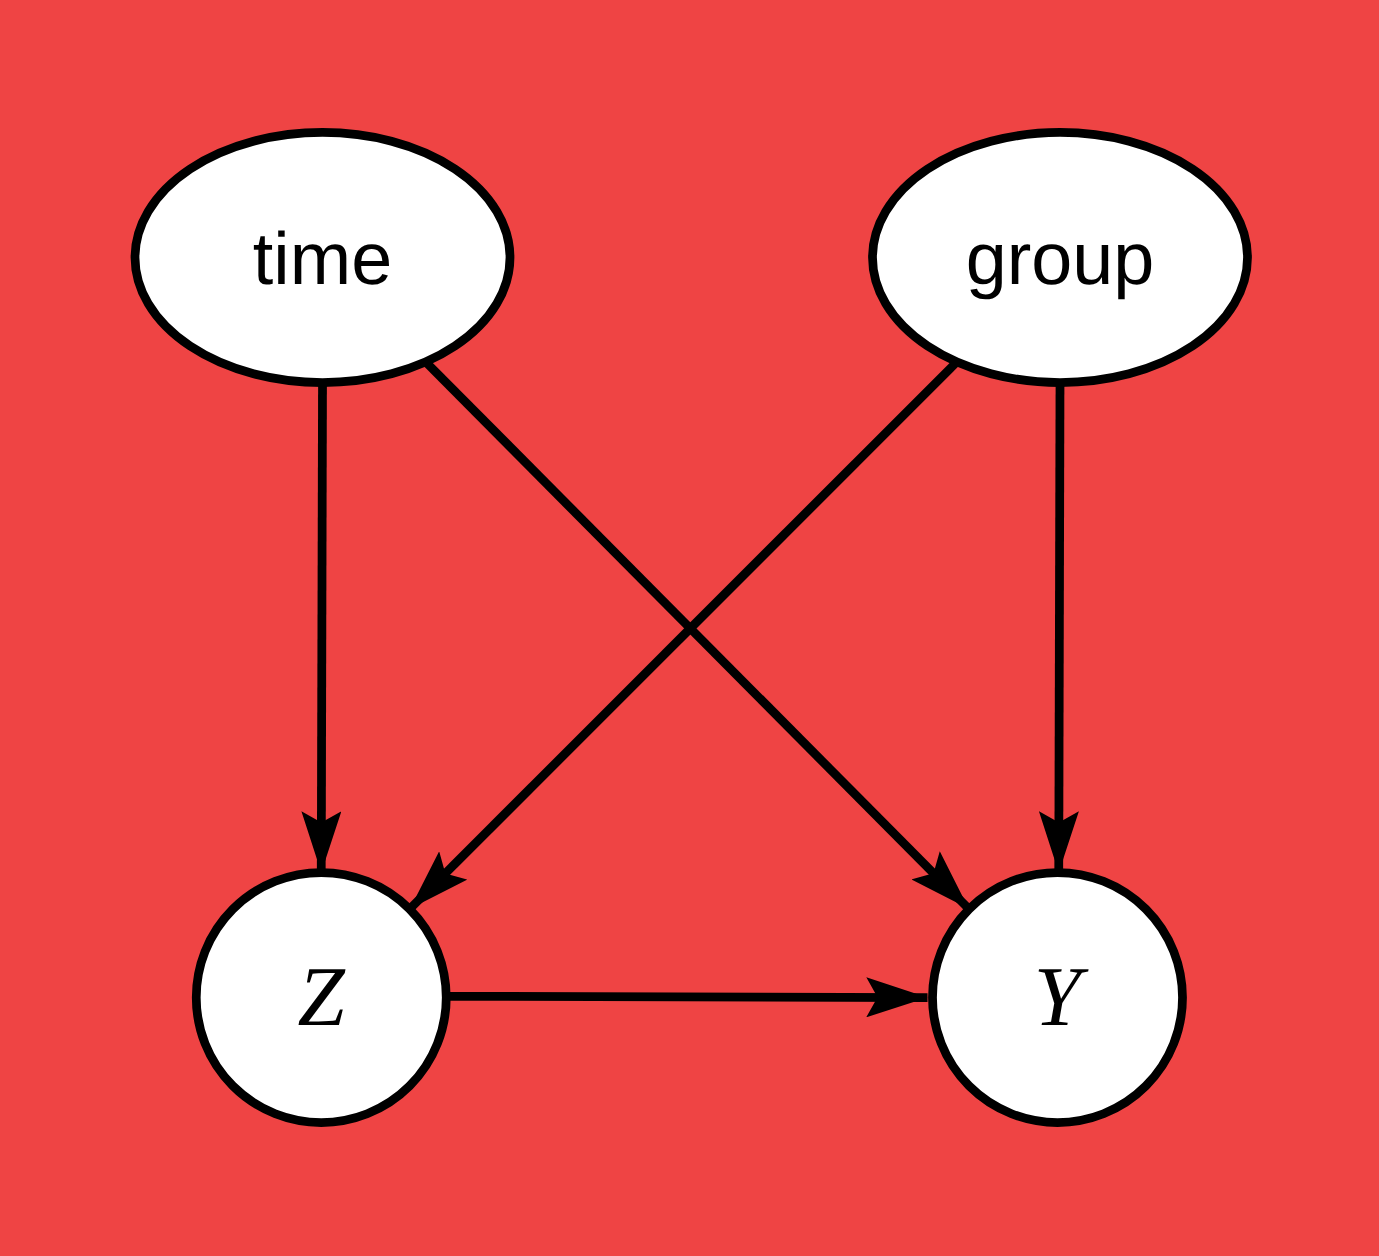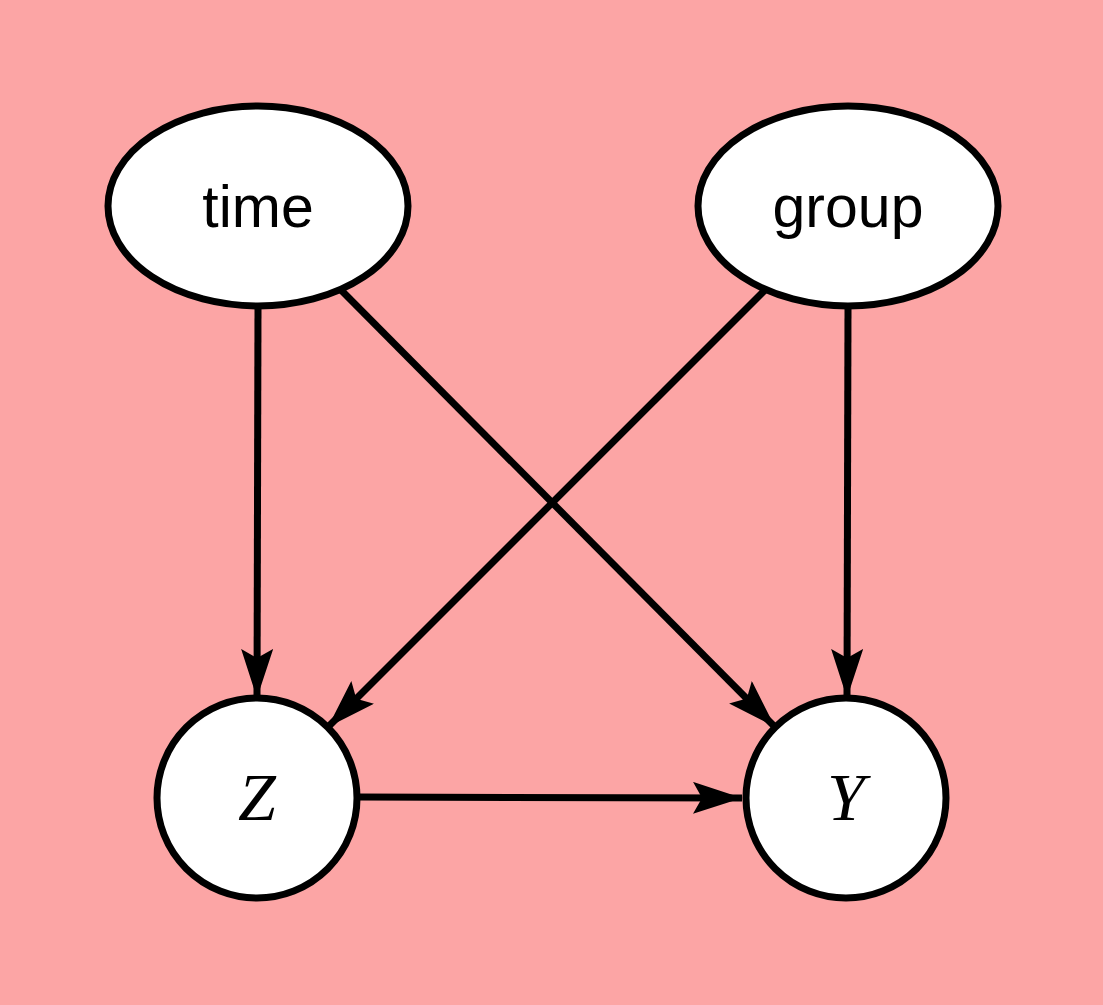--- a/index.html
+++ b/index.html
@@ -4,21 +4,21 @@
 <style>
   html, body {
     margin: 0;
     padding: 0;
     background: #ffffff;
   }
   .canvas {
     width: 1103px;
     height: 1005px;
     position: relative;
-    background: #fca5a5;
+    background: #ef4444;
     overflow: hidden;
   }
   svg { display: block; }
   .node-shape {
     fill: #ffffff;
     stroke: #000000;
     stroke-width: 7;
   }
   .edge {
     stroke: #000000;

